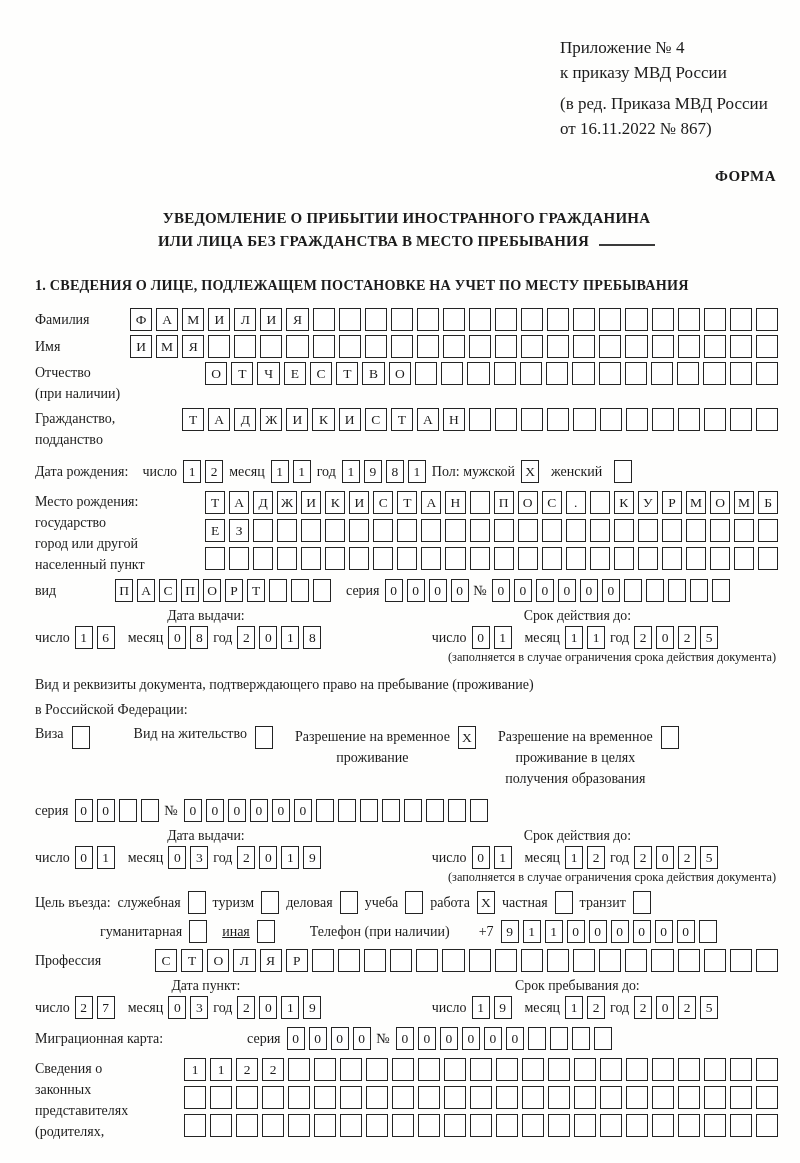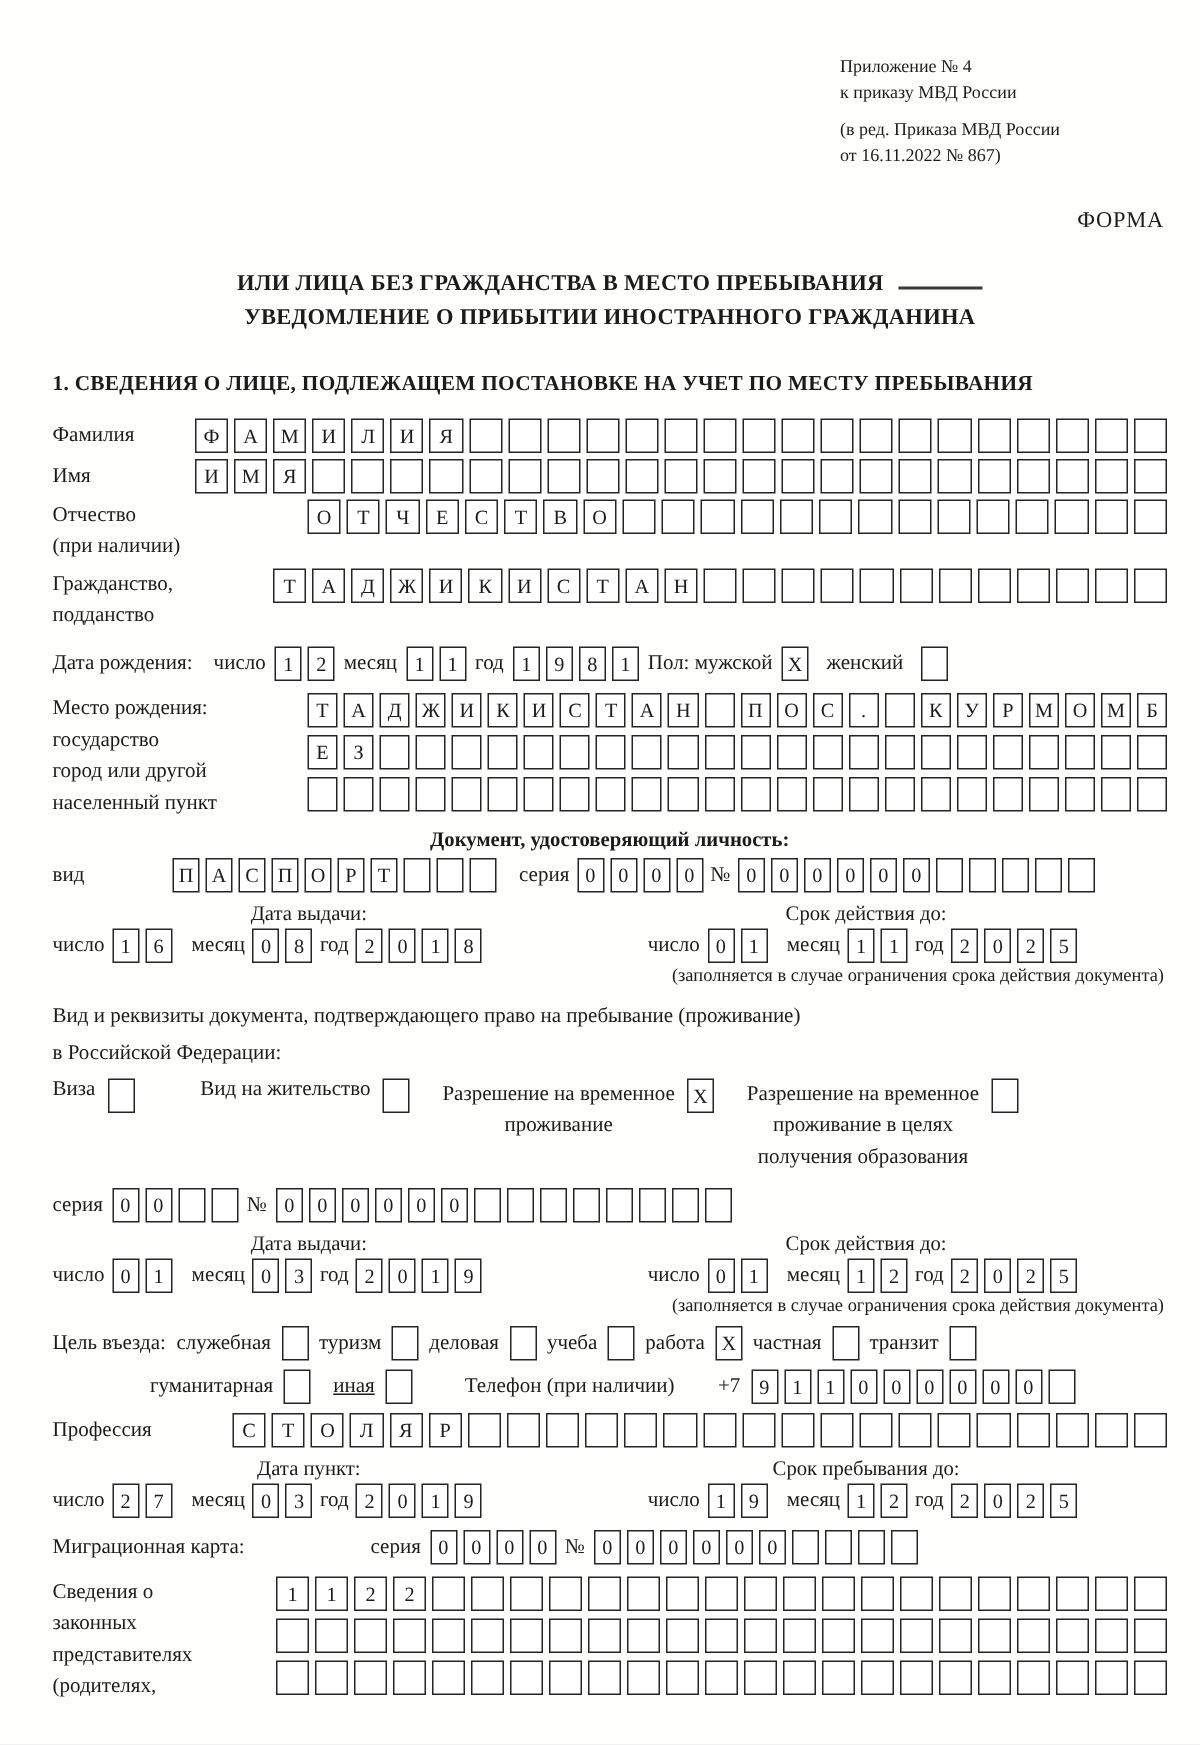--- a/index.html
+++ b/index.html
@@ -1,23 +1,23 @@
 <!DOCTYPE html>
 <html><head>
 <meta charset="utf-8">
 <style>
   html,body{margin:0;padding:0;background:#e8e8e8;}
   .page{
     width:800px;height:1163px;box-sizing:border-box;background:#fefefd;
     font-family:"Liberation Serif","DejaVu Serif",serif;color:#1b1b1b;
     padding:36px 22px 10px 35px;position:relative;overflow:hidden;font-size:14px;
   }
-  .appendix{margin-left:525px;font-size:12px;line-height:1.45;}
+  .appendix{margin-left:525px;font-size:17px;line-height:1.45;}
   .appendix .grp2{margin-top:7px;}
-  .forma{text-align:right;font-weight:normal;font-size:15px;margin:26px 2px 0 0;letter-spacing:.5px;}
+  .forma{text-align:right;font-weight:bold;font-size:15px;margin:26px 2px 0 0;letter-spacing:.5px;}
   .title{text-align:center;font-weight:bold;font-size:15px;line-height:1.55;margin-top:22px;letter-spacing:.2px;}
   .blank-line{display:inline-block;width:56px;border-bottom:2px solid #3a3a3a;height:12px;margin-left:10px;}
   .sec-heading{font-weight:bold;font-size:14.2px;margin:24px 0 14px 0;letter-spacing:.2px;}
   .r{display:flex;align-items:center;margin:4px 0;}
   .rt{align-items:flex-start;}
   .lbl{white-space:nowrap;}
   .lblcol{flex:none;line-height:1.5;}
   .w95{width:95px;} .w147{width:147px;} .w170{width:170px;} .w120{width:120px;} .w75{width:75px;} .w149{width:149px;}
   .boxes{display:inline-flex;gap:4px;}
   .stretch{flex:1;display:flex;gap:4px;}
@@ -52,24 +52,24 @@
   <div class="appendix">
     <div>Приложение № 4</div>
     <div>к приказу МВД России</div>
     <div class="grp2">(в ред. Приказа МВД России</div>
     <div>от 16.11.2022 № 867)</div>
   </div>
 
   <div class="forma">ФОРМА</div>
 
   <div class="title">
+    <div>УВЕДОМЛЕНИЕ О ПРИБЫТИИ ИНОСТРАННОГО ГРАЖДАНИНА</div>
     <div>
       <span>ИЛИ ЛИЦА БЕЗ ГРАЖДАНСТВА В МЕСТО ПРЕБЫВАНИЯ</span><span class="blank-line"></span>
     </div>
-    <div>УВЕДОМЛЕНИЕ О ПРИБЫТИИ ИНОСТРАННОГО ГРАЖДАНИНА</div>
   </div>
 
   <div class="sec-heading">1. СВЕДЕНИЯ О ЛИЦЕ, ПОДЛЕЖАЩЕМ ПОСТАНОВКЕ НА УЧЕТ ПО МЕСТУ ПРЕБЫВАНИЯ</div>
 
   <div class="r">
     <span class="lblcol w95">Фамилия</span>
     <span class="boxes stretch">
         <span class="box">Ф</span>
         <span class="box">А</span>
         <span class="box">М</span>
@@ -303,21 +303,20 @@
           <span class="box"></span>
           <span class="box"></span>
           <span class="box"></span>
           <span class="box"></span>
           <span class="box"></span>
           <span class="box"></span>
         </span>
     </span>
   </div>
 
-  <div class="dochead">Документ, удостоверяющий личность:</div>
 
   <div class="r" style="gap:5px;">
     <span class="lblcol w75">вид</span>
     <span class="boxes fixed">
         <span class="box">П</span>
         <span class="box">А</span>
         <span class="box">С</span>
         <span class="box">П</span>
         <span class="box">О</span>
         <span class="box">Р</span>

